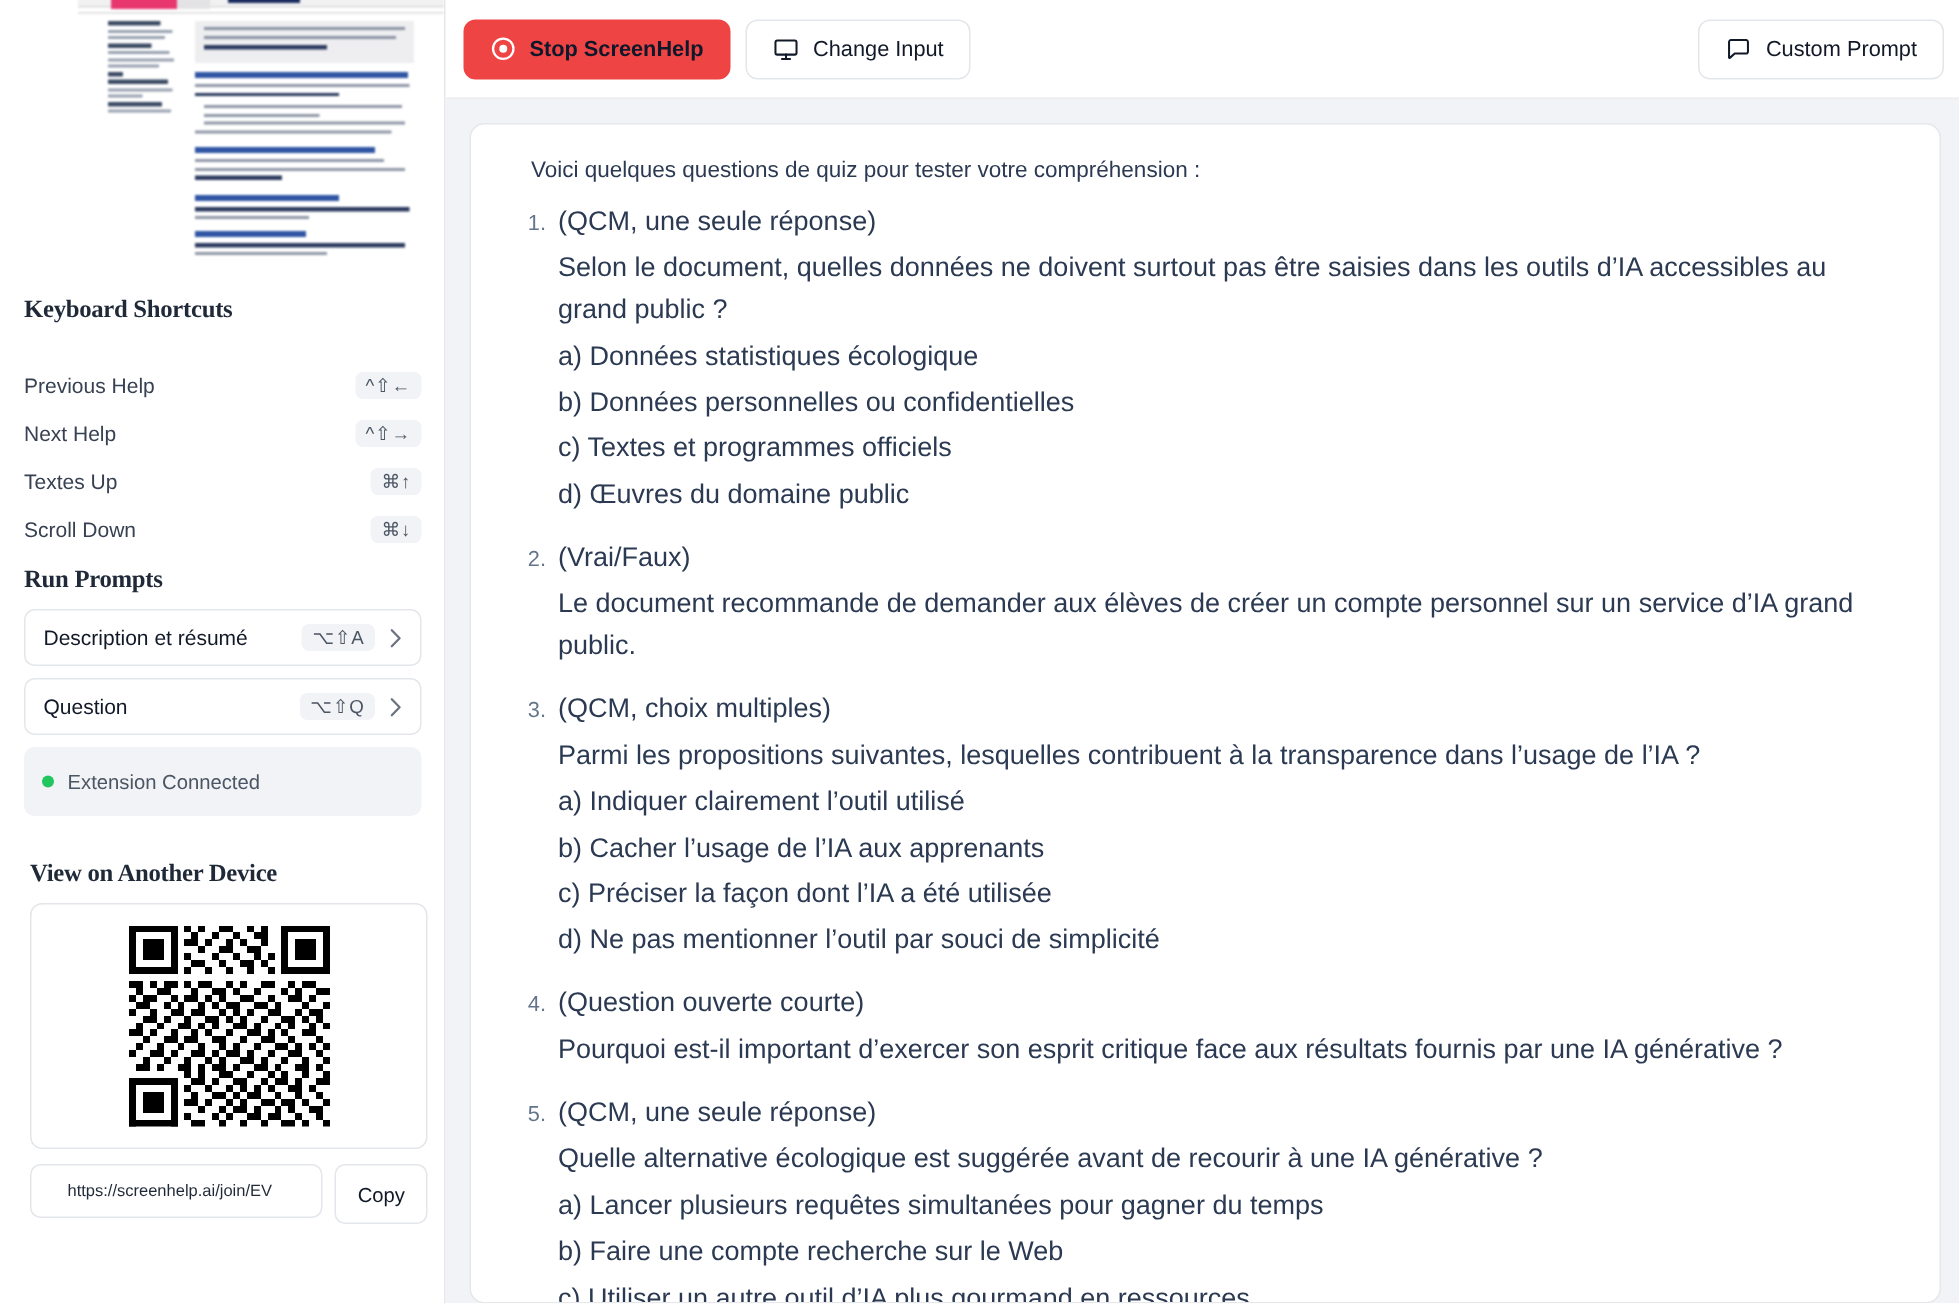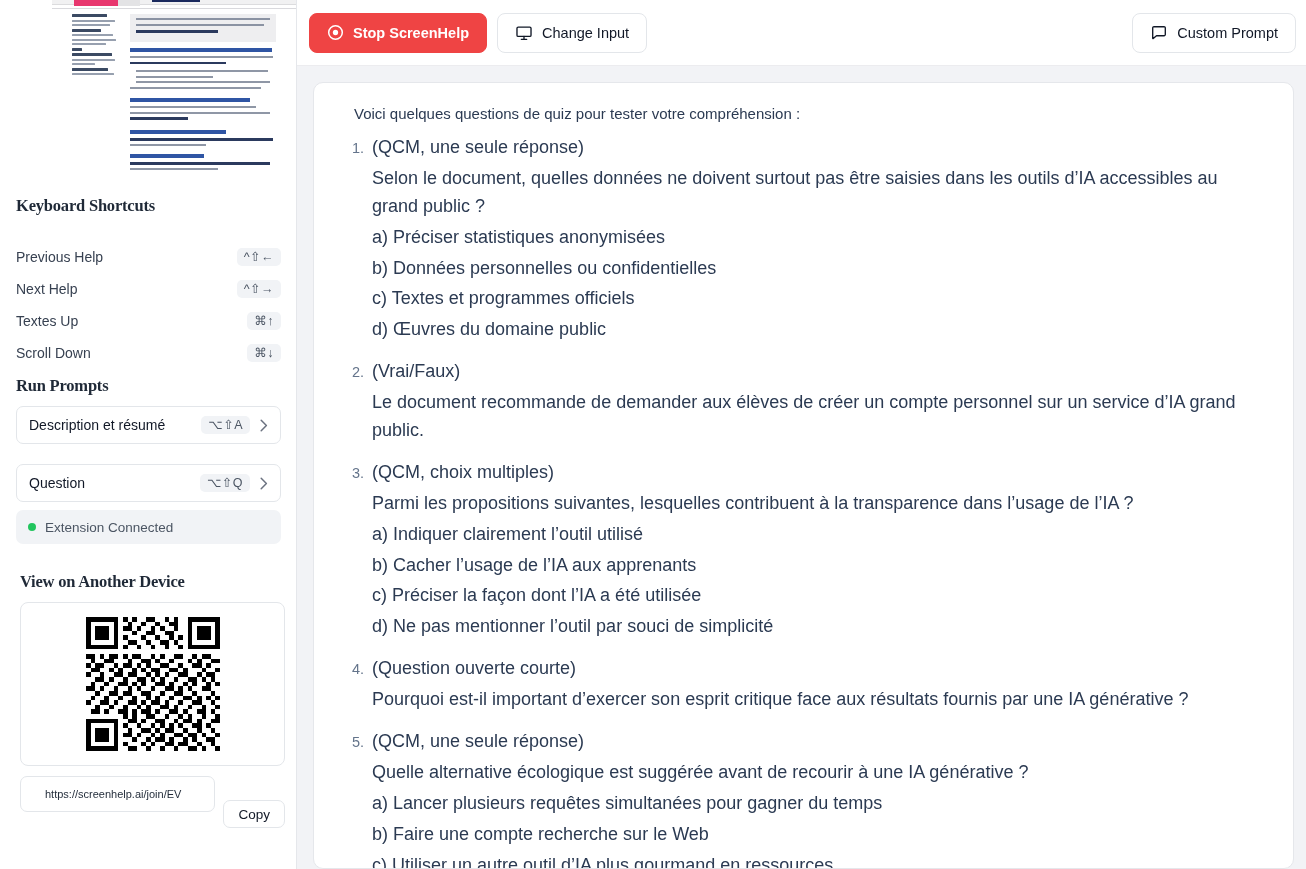--- a/index.html
+++ b/index.html
@@ -117,21 +117,21 @@
     border-radius: 5px;
     padding: 3px 7px;
     font-size: 12.5px;
     line-height: 1;
     font-family: "Liberation Sans", sans-serif;
     letter-spacing: 0.5px;
     white-space: nowrap;
   }
 
   .rp-block { position: absolute; left: 0; top: 376px; width: 297px; }
-  .rp-list { margin-top: 10px; display: flex; flex-direction: column; gap: 20px; }
+  .rp-list { margin-top: 10px; display: flex; flex-direction: column; gap: 8px; }
   .rp-item {
     display: flex; align-items: center;
     height: 38px;
     border: 1px solid #e3e6ea;
     border-radius: 7px;
     background: #ffffff;
     padding: 0 8px 0 12px;
   }
   .rp-name { flex: 1; font-size: 14px; color: #111827; font-weight: 400; }
   .rp-keys {
@@ -145,21 +145,21 @@
     margin-right: 6px;
     white-space: nowrap;
   }
   .rp-chevron {
     width: 16px; height: 16px;
     display: flex; align-items: center; justify-content: center;
     color: #6b7280;
   }
   .status-pill {
     margin-top: 8px;
-    height: 34px;
+    height: 46px;
     background: #f1f3f6;
     border-radius: 7px;
     display: flex; align-items: center;
     padding: 0 12px;
     gap: 9px;
   }
   .status-dot {
     width: 8px; height: 8px; border-radius: 50%;
     background: #22c55e;
     flex: none;
@@ -193,28 +193,27 @@
     padding: 0 24px;
     font-size: 11px;
     color: #1f2937;
     background: #ffffff;
     overflow: hidden;
     white-space: nowrap;
   }
   .copy-btn {
     border: 1px solid #e3e6ea;
     border-radius: 7px;
-    height: 28px;
+    height: 40px;
     background: #ffffff;
     padding: 0 14px;
     font-size: 13.5px;
     color: #111827;
     display: flex; align-items: center; justify-content: center;
     cursor: pointer;
-    margin-top: 24px;
   }
 
   
   .main {
     flex: 1;
     height: 869px;
     display: flex;
     flex-direction: column;
     background: #ffffff;
     overflow: hidden;
@@ -236,21 +235,21 @@
     height: 40px;
     border-radius: 8px;
     padding: 0 17px;
     font-size: 14.5px;
     font-weight: 600;
     cursor: pointer;
     white-space: nowrap;
   }
   .btn-danger {
     background: #ef4444;
-    color: #ffffff;
+    color: #0f172a;
     border: 1px solid #ef4444;
   }
   .btn-ghost {
     background: #ffffff;
     color: #111827;
     border: 1px solid #e3e6ea;
     font-weight: 500;
   }
   .spacer { flex: 1; }
 
@@ -695,21 +694,21 @@
 
     <div class="content-area">
       <div class="content-card">
         <p class="intro">Voici quelques questions de quiz pour tester votre compréhension :</p>
 
         <ol class="qlist prose">
 
           <li>
             <div class="qtype">(QCM, une seule réponse)</div>
             <div class="qtext">Selon le document, quelles données ne doivent surtout pas être saisies dans les outils d’IA accessibles au grand public ?</div>
-            <div class="qopt">a) Préciser statistiques anonymisées</div>
+            <div class="qopt">a) Données statistiques écologique</div>
             <div class="qopt">b) Données personnelles ou confidentielles</div>
             <div class="qopt">c) Textes et programmes officiels</div>
             <div class="qopt">d) Œuvres du domaine public</div>
           </li>
 
           <li>
             <div class="qtype">(Vrai/Faux)</div>
             <div class="qtext">Le document recommande de demander aux élèves de créer un compte personnel sur un service d’IA grand public.</div>
           </li>
 

